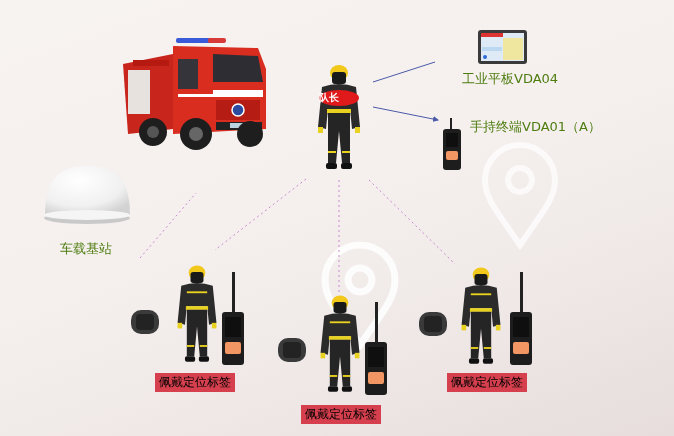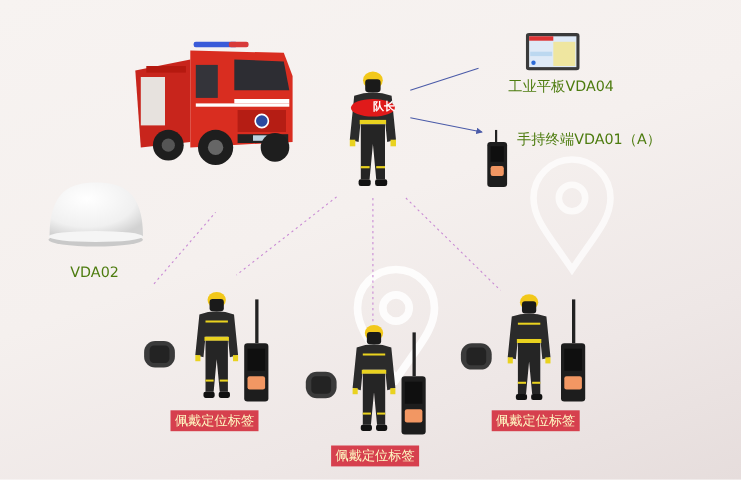--- a/index.html
+++ b/index.html
@@ -1,21 +1,21 @@
 <!DOCTYPE html>
 <html><head>
 <meta charset="utf-8">
 <style>
   html,body{margin:0;padding:0;}
   body{width:674px;height:436px;overflow:hidden;position:relative;
     background:linear-gradient(160deg,#f7f3f1 0%,#f5f0ee 45%,#eee7e6 75%,#e6dddc 100%);
     font-family:"DejaVu Sans","Liberation Sans",sans-serif;}
   .abs{position:absolute;}
   .lbl{position:absolute;color:#4d7c0f;font-size:13px;white-space:nowrap;}
-  .tag{position:absolute;background:#d6404e;color:#fef9c3;font-size:12px;padding:2px 4px;line-height:15px;white-space:nowrap;}
+  .tag{position:absolute;background:#d6404e;color:#000000;font-size:12px;padding:2px 4px;line-height:15px;white-space:nowrap;}
   svg{display:block;}
 </style>
 </head>
 <body>
 
 <svg class="abs" style="left:320px;top:240px" width="80" height="110" viewBox="0 0 80 110">
   <path d="M40 105 C20 75 5 60 5 40 A35 35 0 0 1 75 40 C75 60 60 75 40 105Z" fill="none" stroke="#ffffff" stroke-width="7" opacity="0.85"></path>
   <circle cx="40" cy="40" r="12" fill="none" stroke="#ffffff" stroke-width="7" opacity="0.85"></circle>
 </svg>
 <svg class="abs" style="left:480px;top:140px" width="80" height="110" viewBox="0 0 80 110">
@@ -69,39 +69,39 @@
         <stop offset="70%" stop-color="#f0f0f0"></stop>
         <stop offset="100%" stop-color="#d2d2d2"></stop>
       </radialGradient>
     </defs>
     <path d="M5 52 C5 10 25 3 47 3 C70 3 90 10 90 52 Z" fill="url(#dome)"></path>
     <ellipse cx="47" cy="55" rx="43" ry="6" fill="#c9c9c9"></ellipse>
     <ellipse cx="47" cy="52" rx="43" ry="5" fill="#f5f5f5"></ellipse>
   </svg>
 </div>
 <div class="lbl" style="left:52px;top:240px;text-align:center;width:68px;line-height:18px">
-  <div>VDA02</div>
+  <div>车载基站</div>
 </div>
 
 <div class="abs" style="left:312px;top:63px;width:54px;height:110px">
   <svg width="54" height="110" viewBox="0 0 54 110">
     <ellipse cx="27" cy="10" rx="9" ry="8" fill="#f2c81a"></ellipse>
     <rect x="20" y="9" width="14" height="12" rx="3" fill="#1a1a1a"></rect>
     <path d="M10 24 Q27 18 44 24 L48 64 L40 66 L38 46 L16 46 L14 66 L6 64 Z" fill="#2b2b2b"></path>
     <rect x="15" y="46" width="24" height="4" fill="#e9d21f"></rect>
     <rect x="16" y="30" width="22" height="2" fill="#e9d21f"></rect>
     <path d="M16 50 L38 50 L38 100 L30 100 L27 68 L24 100 L16 100 Z" fill="#252525"></path>
     <rect x="16" y="88" width="8" height="2" fill="#e9d21f"></rect>
       <rect x="30" y="88" width="8" height="2" fill="#e9d21f"></rect>
     <rect x="6" y="64" width="5" height="6" fill="#e9d21f"></rect>
       <rect x="43" y="64" width="5" height="6" fill="#e9d21f"></rect>
     <rect x="14" y="100" width="11" height="6" rx="2" fill="#111"></rect>
       <rect x="29" y="100" width="11" height="6" rx="2" fill="#111"></rect>
   </svg>
-  <div class="abs" style="left:7px;top:27px;width:40px;height:16px;border-radius:50%;background:#e01a1a;color:#fff;font-size:10px;line-height:16px;text-align:right;font-weight:bold;font-family:'DejaVu Serif',serif">队长</div>
+  <div class="abs" style="left:7px;top:27px;width:40px;height:16px;border-radius:50%;background:#e01a1a;color:#fff;font-size:10px;line-height:16px;text-align:left;font-weight:bold;font-family:'DejaVu Serif',serif">队长</div>
 </div>
 
 <div class="abs" style="left:478px;top:30px;width:49px;height:34px">
   <svg width="49" height="34" viewBox="0 0 49 34">
     <rect x="0" y="0" width="49" height="34" rx="3" fill="#3a3a3a"></rect>
     <rect x="3" y="3" width="43" height="28" fill="#dfeaf7"></rect>
     <rect x="3" y="3" width="22" height="4" fill="#d33"></rect>
     <rect x="25" y="8" width="20" height="22" fill="#efe6a0"></rect>
     <rect x="4" y="17" width="20" height="4" fill="#bcd8f0"></rect>
     <circle cx="7" cy="27" r="2" fill="#2d6bd6"></circle>

